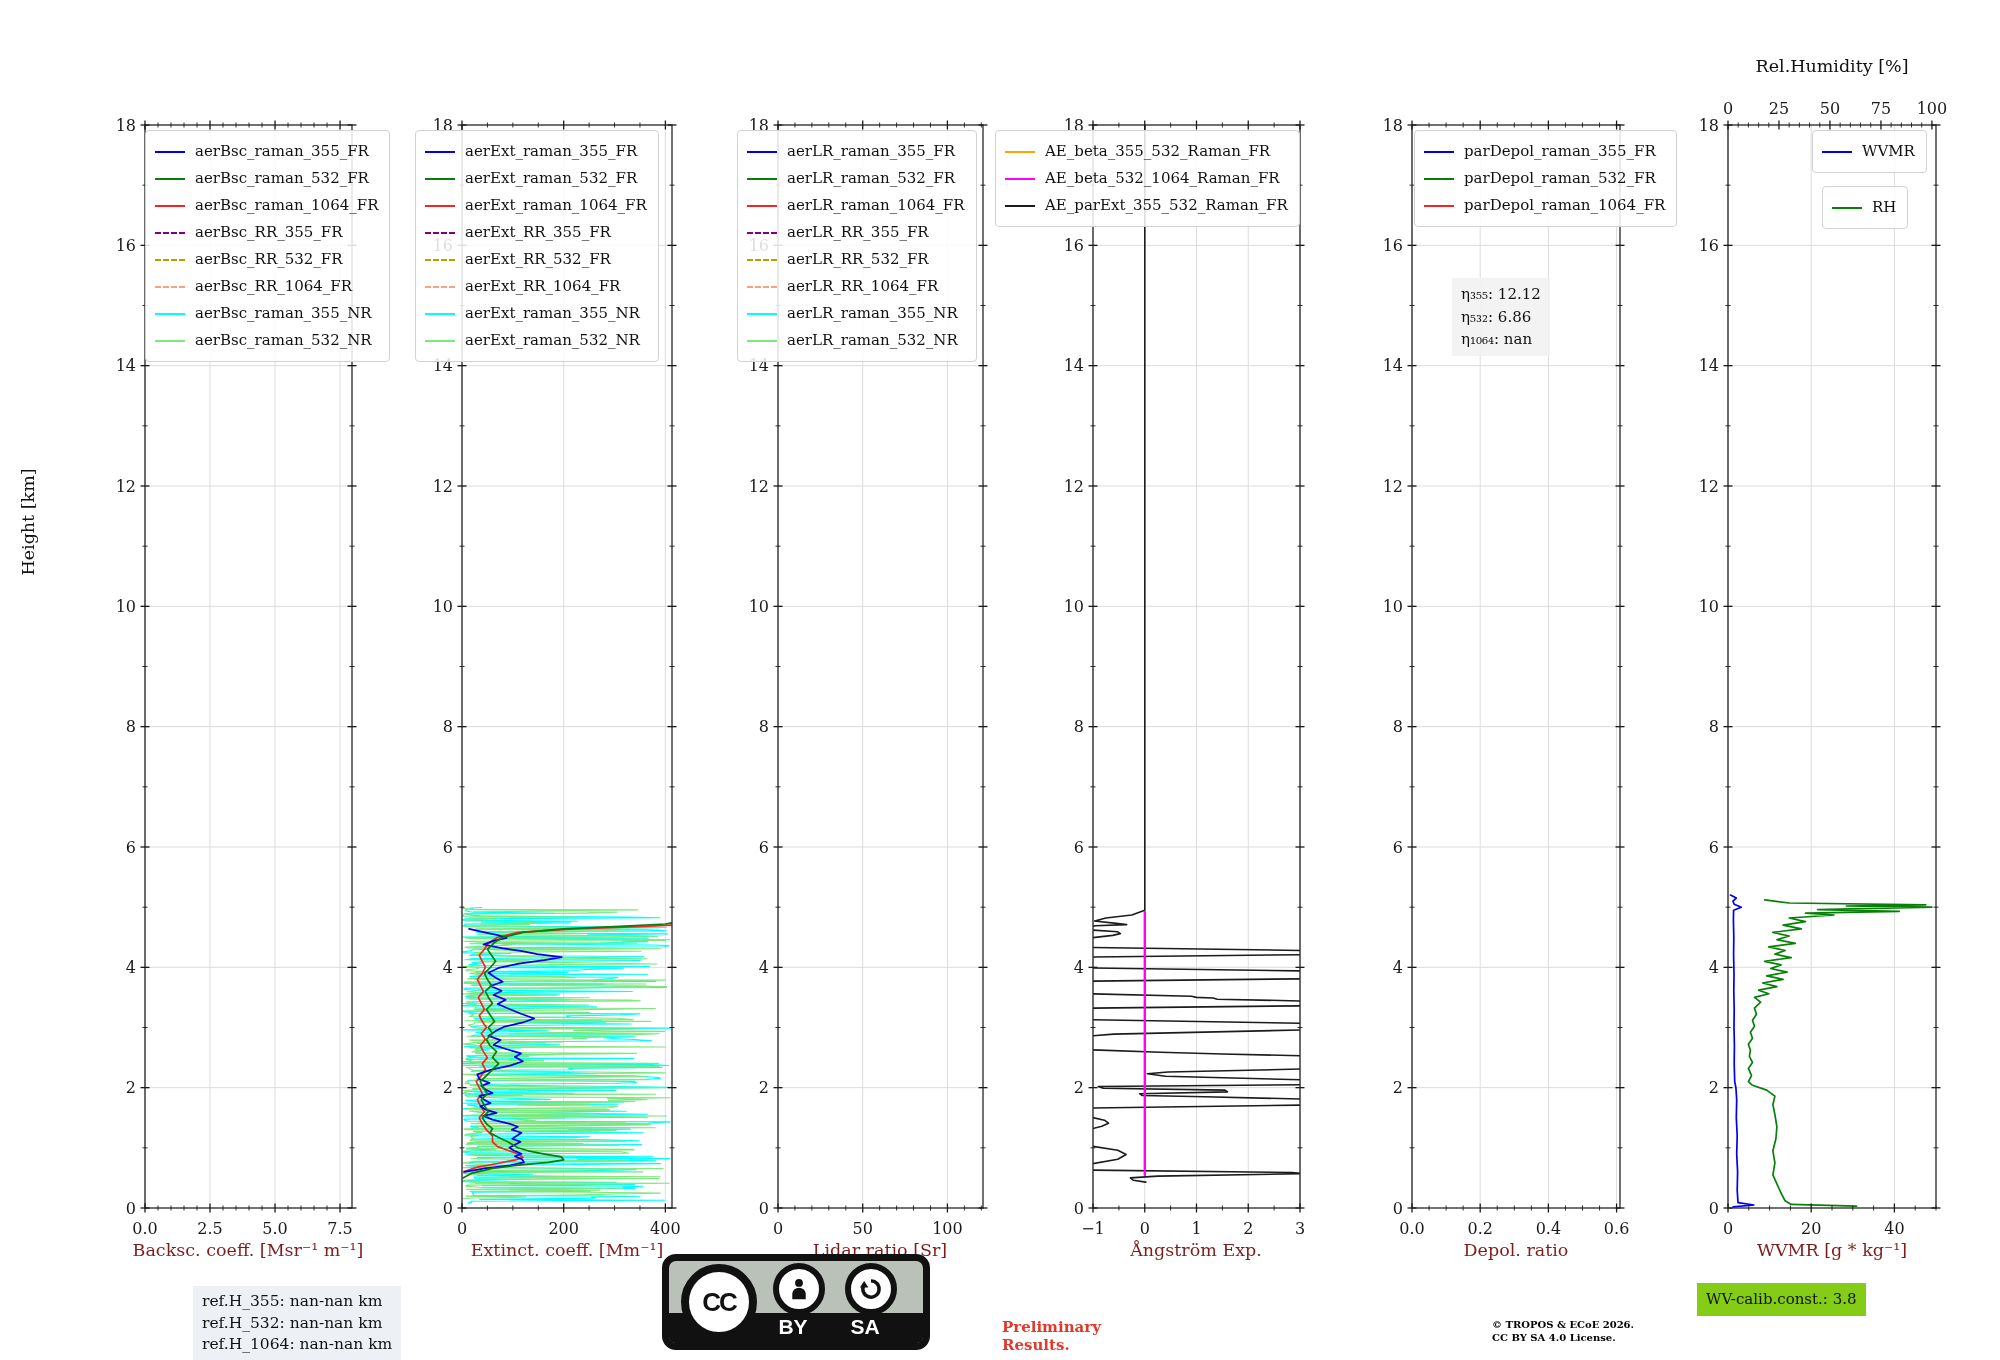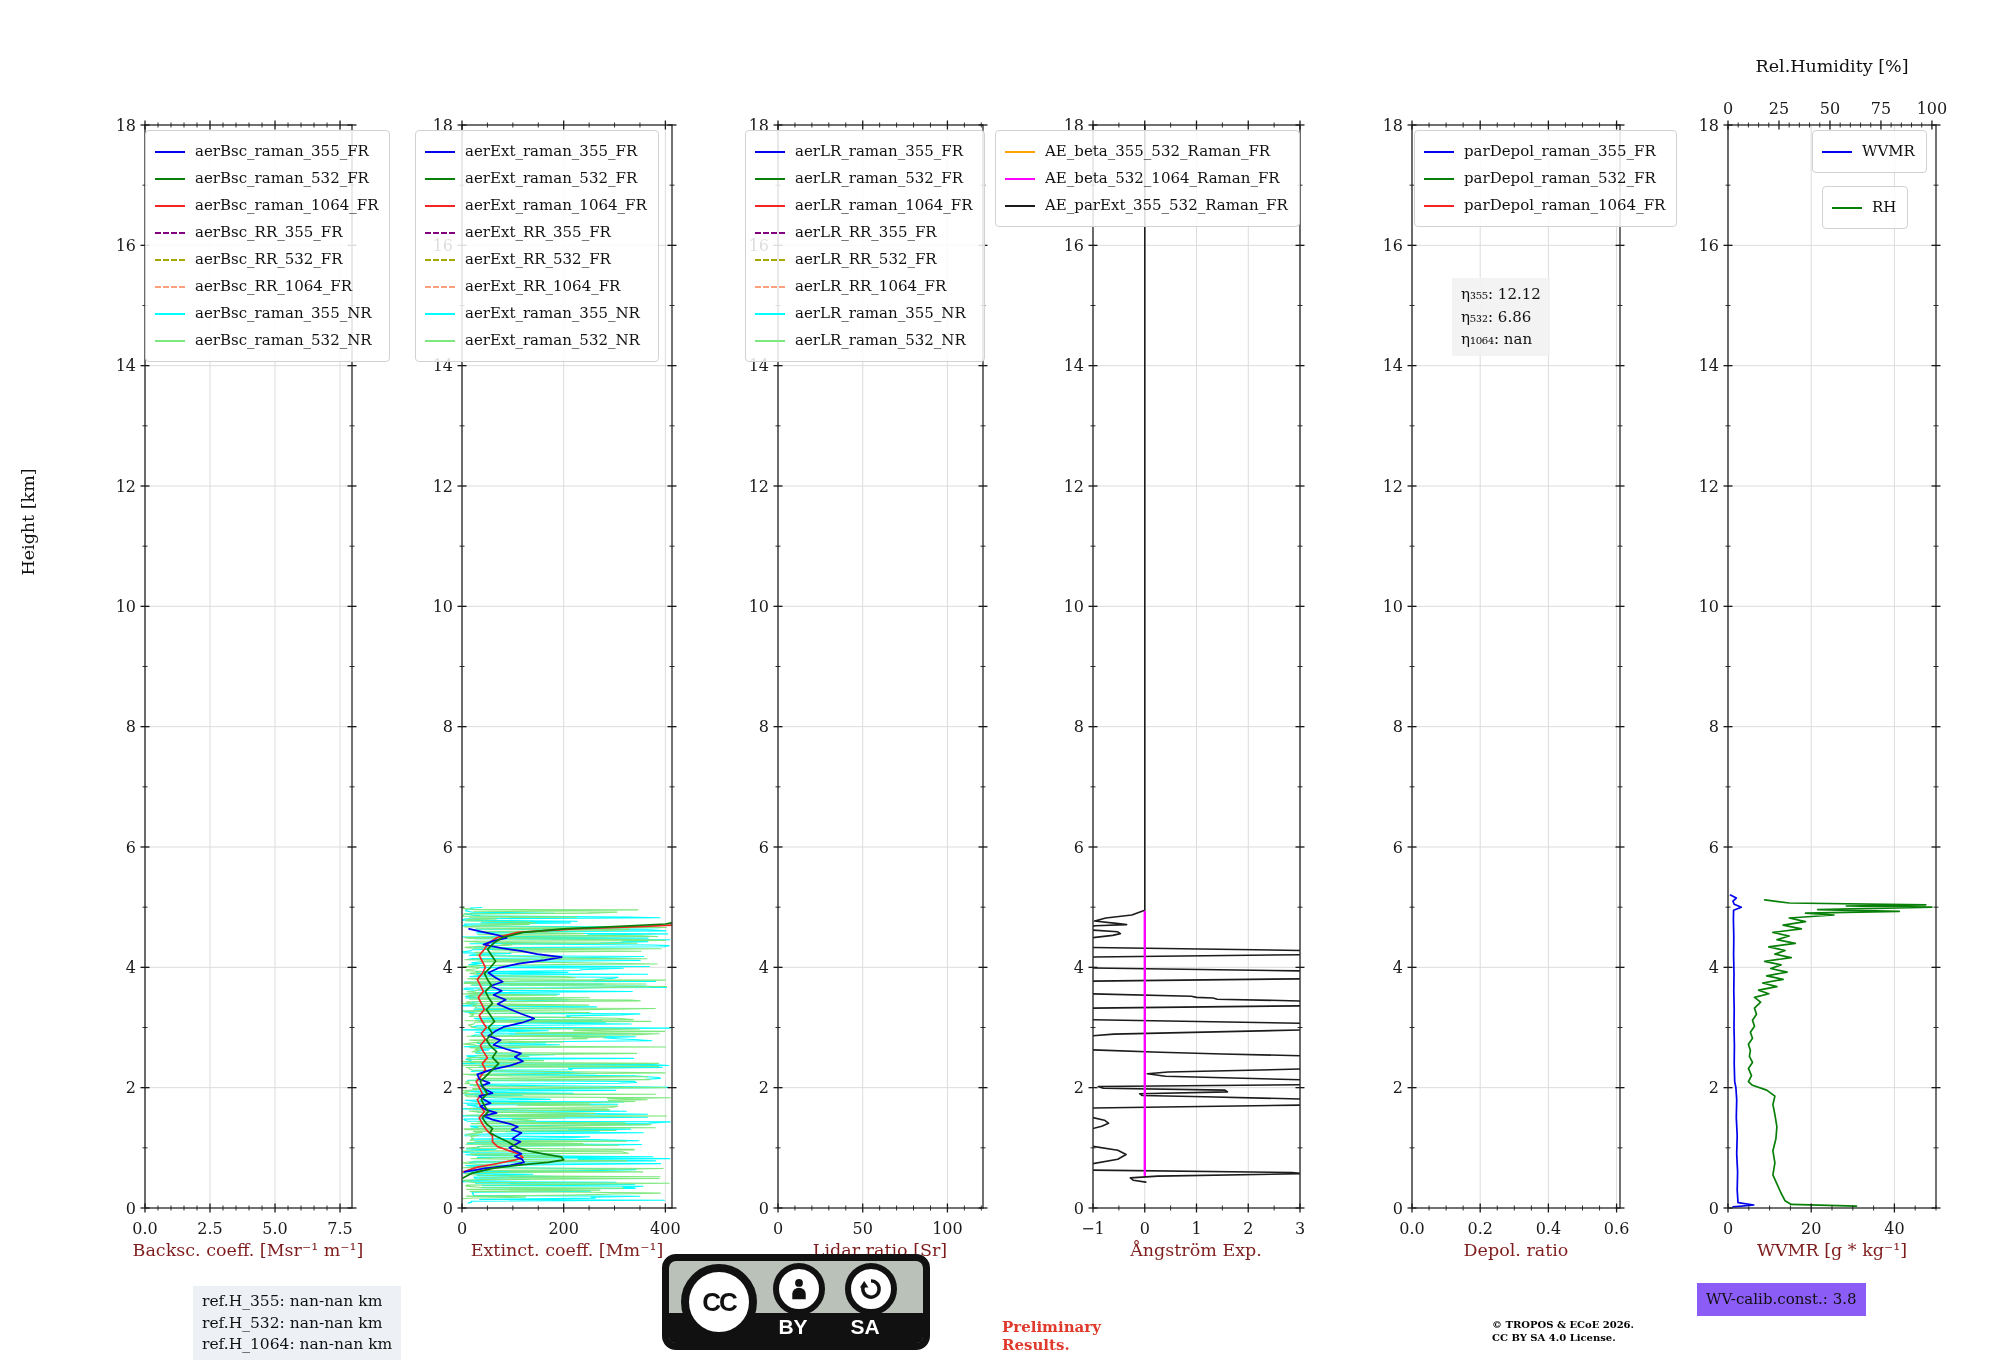--- a/index.html
+++ b/index.html
@@ -11,21 +11,21 @@
   #ylabel{left:28px;top:522px;transform:translate(-50%,-50%) rotate(-90deg);font-size:17.5px;white-space:nowrap;}
   #rh-label{top:56px;left:1688px;width:288px;text-align:center;font-size:17.5px;}
   .legend{background:rgba(255,255,255,0.85);border:1px solid #d2d2d2;border-radius:4px;
           padding:7px 11px 7px 9px;font-size:15px;line-height:1;}
   .lrow{display:flex;align-items:center;height:27px;white-space:nowrap;}
   .lsample{display:inline-block;width:30px;height:0;border-top:2.4px solid #000;margin-right:10px;flex:0 0 auto;}
   .lsample.dashed{border-top-style:dashed;}
   .annbox{background:rgba(240,241,244,0.92);padding:5px 9px;font-size:15px;line-height:1.5;white-space:nowrap;}
   #eta-box{left:1452px;top:278px;background:rgba(242,242,242,0.92);}
   #refh-box{left:193px;top:1286px;background:#edf0f5;font-size:15.5px;line-height:1.4;}
-  #wv-box{left:1697px;top:1283px;background:#8b5cf6;}
+  #wv-box{left:1697px;top:1283px;background:#84cc16;}
   #preliminary{left:1002px;top:1318px;font-weight:bold;font-size:15px;line-height:1.2;color:#e03a2d;}
   #copyright{left:1492px;top:1318px;font-weight:bold;font-size:10px;line-height:1.3;color:#000000;}
   
   #cc-badge{left:662px;top:1254px;width:254px;height:82px;border:7px solid #111;border-radius:14px;background:#b9c1b9;}
   #cc-band{position:absolute;left:0;right:0;bottom:0;height:30px;background:#111;border-radius:0 0 6px 6px;}
   .cc-circle{position:absolute;background:#fff;border-radius:50%;display:flex;align-items:center;justify-content:center;}
   #cc-c1{left:12px;top:3px;width:60px;height:60px;border:8px solid #111;
          font-family:Liberation Sans, sans-serif;font-weight:bold;font-size:26px;letter-spacing:-2px;color:#111;}
   #cc-c2{left:104px;top:2px;width:40px;height:40px;border:6px solid #111;}
   #cc-c3{left:176px;top:2px;width:40px;height:40px;border:6px solid #111;}
@@ -706,21 +706,21 @@
         </div>
         <div class="lrow">
           <span class="lsample" style="border-top-color: rgb(0, 255, 255);"></span>
           <span>aerExt_raman_355_NR</span>
         </div>
         <div class="lrow">
           <span class="lsample" style="border-top-color: rgb(125, 232, 125);"></span>
           <span>aerExt_raman_532_NR</span>
         </div>
       </div>
-      <div class="legend abs" style="left: 737px; top: 130px; margin-left: 8px;">
+      <div class="legend abs" style="left: 737px; top: 130px;">
         <div class="lrow">
           <span class="lsample" style="border-top-color: rgb(0, 0, 238);"></span>
           <span>aerLR_raman_355_FR</span>
         </div>
         <div class="lrow">
           <span class="lsample" style="border-top-color: rgb(8, 127, 8);"></span>
           <span>aerLR_raman_532_FR</span>
         </div>
         <div class="lrow">
           <span class="lsample" style="border-top-color: rgb(244, 37, 37);"></span>

